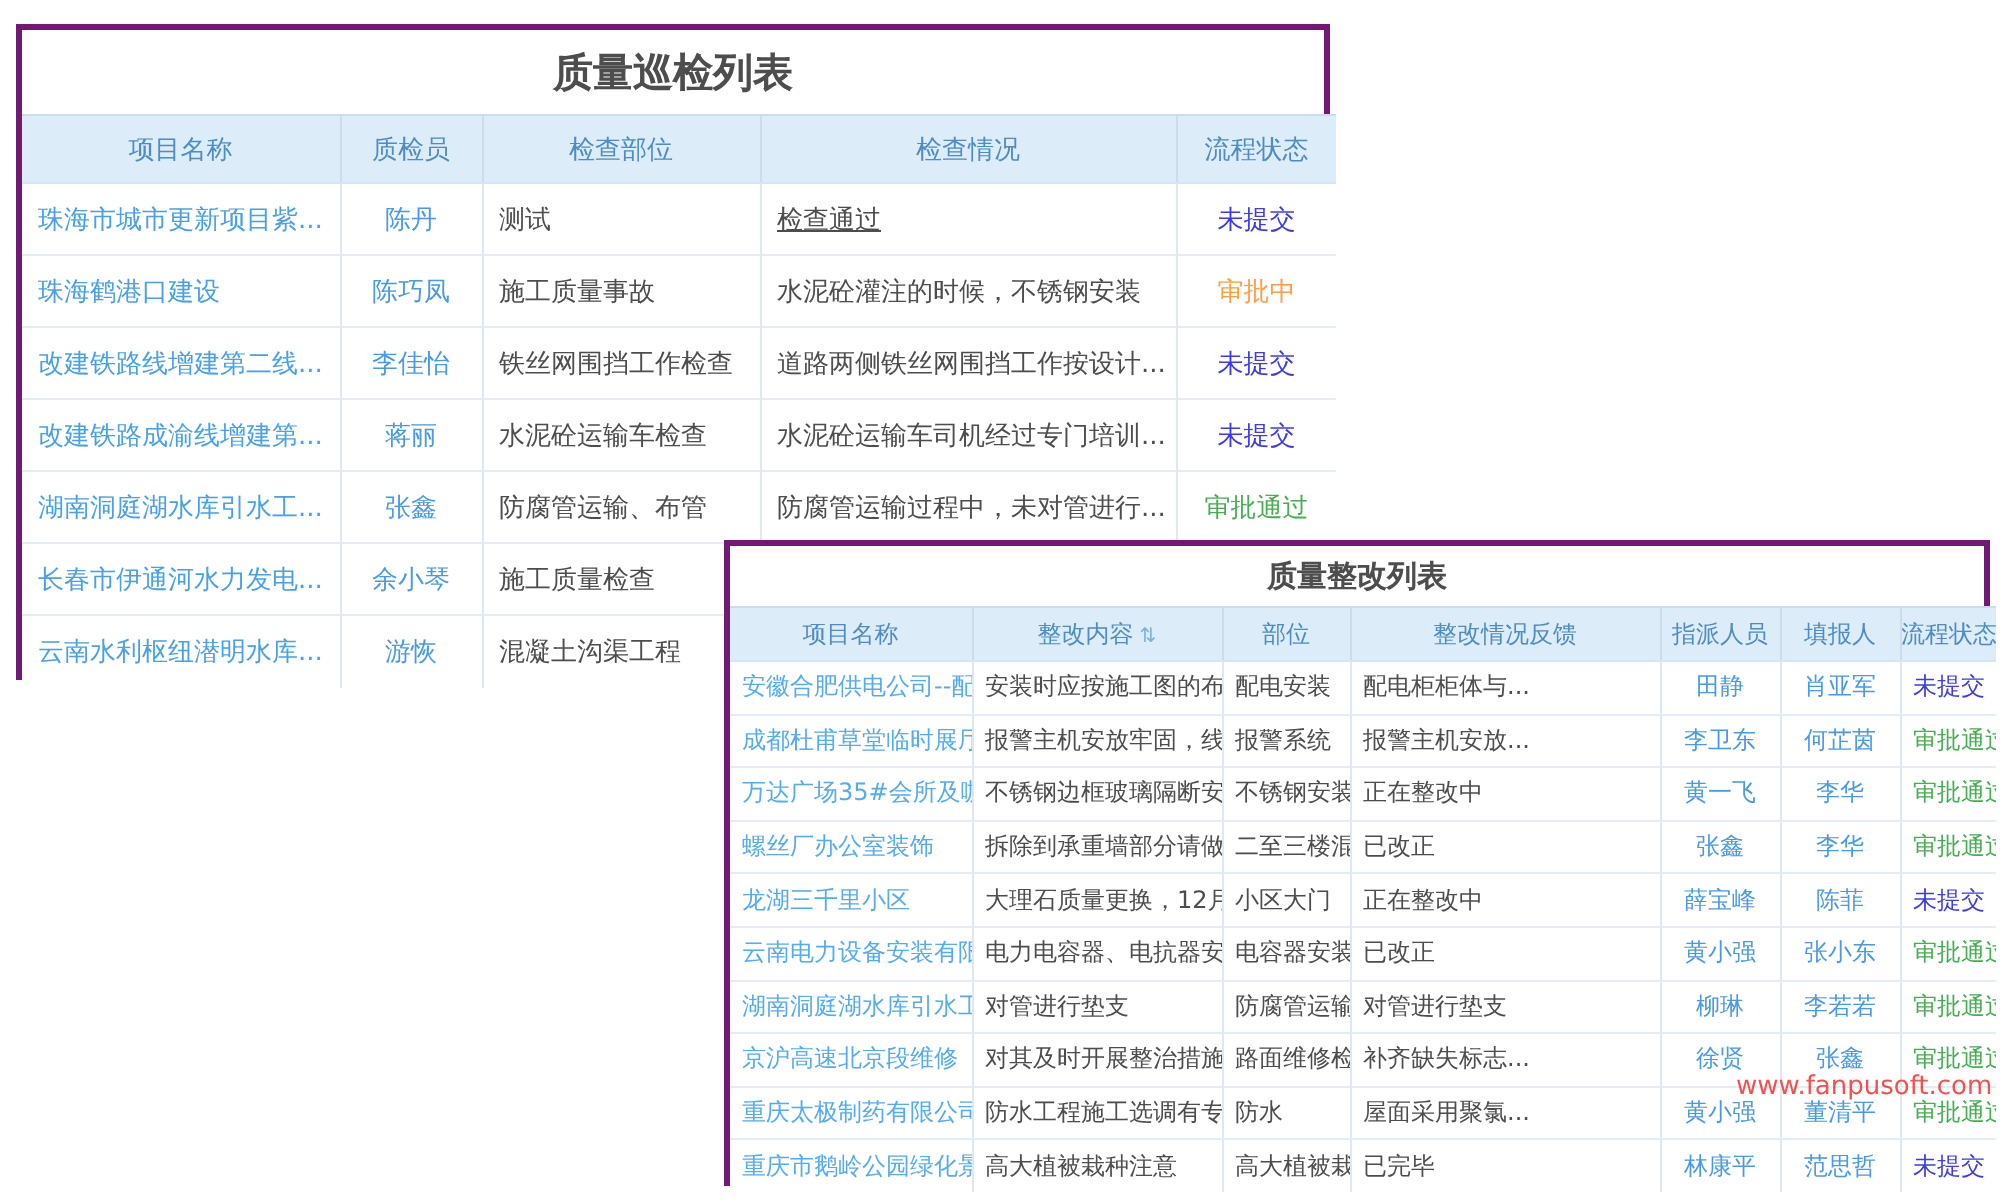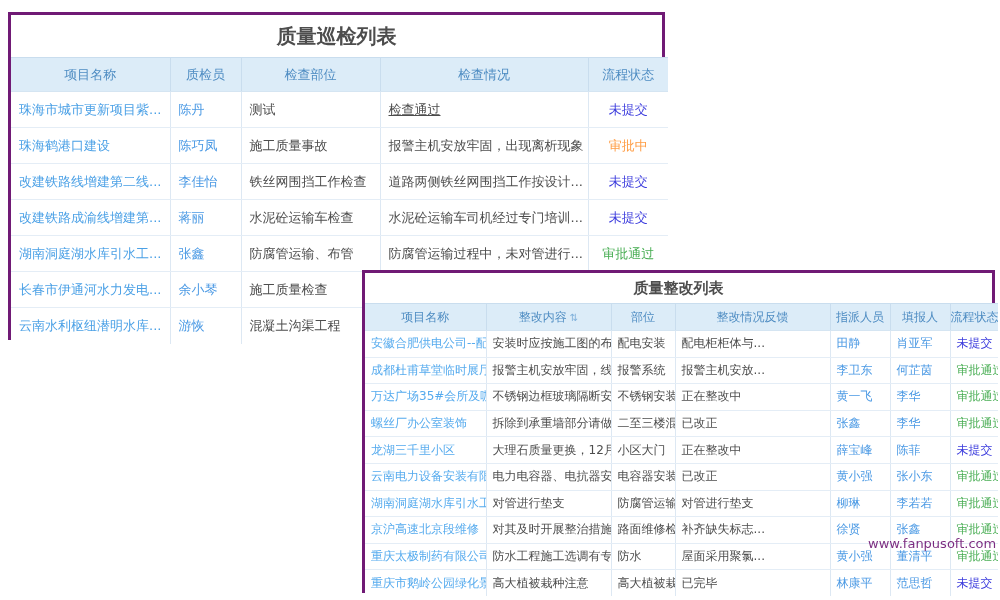--- a/index.html
+++ b/index.html
@@ -24,40 +24,40 @@
   th:last-child, td:last-child { border-right:none; }
   tbody tr:last-child td { border-bottom:none; }
 
   .t1 th { height:34px; font-size:13px; }
   .t1 td { height:36px; font-size:13px; padding:0 8px; }
   .t2 th { height:27px; font-size:12px; }
   .t2 td { height:26.6px; font-size:12px; padding:0 6px; }
 
   .cell-link   { text-align:left;  color:#4aa0e6; }
   .t2 .cell-link { color:#56abee; }
-  .cell-name   { text-align:left; color:#4a99e4; }
+  .cell-name   { text-align:center; color:#4a99e4; }
   .cell-text   { text-align:left;  color:#4d4d4d;margin-left:48px; }
   .cell-status { text-align:center; }
   .u { text-decoration:underline; }
 
   .sort-icon { font-size:10px; color:#7fb0da; margin-left:3px; }
 
   
   .watermark { position:absolute; left:848px; top:540px; z-index:30; width:152px; opacity:0.92; }
   .wm-row { display:flex; align-items:center; }
   .wm-logo { position:relative; width:44px; height:46px; flex:0 0 44px; }
   .wm-hex { position:absolute; inset:1px; background:#858b95;
             clip-path:polygon(27% 4%, 73% 4%, 99% 50%, 73% 96%, 27% 96%, 1% 50%); }
   .wm-cres { position:absolute; left:11px; top:9px; width:26px; height:26px;
              border-radius:50%; background:#ef8418; }
   .wm-cut  { position:absolute; left:16px; top:6px; width:22px; height:22px;
              border-radius:50%; background:#ffffff; }
   .wm-brand { font-size:25px; font-weight:bold; color:#ef8418; letter-spacing:1px;
               line-height:1; text-shadow:0 1px 0 #fff; white-space:nowrap; }
-  .wm-url { font-size:13px; color:#701a75; margin-top:-4px; margin-left:20px; white-space:nowrap; }
+  .wm-url { font-size:13px; color:#ef4444; margin-top:-4px; margin-left:20px; white-space:nowrap; }
 </style>
 </head>
 <body>
 
 <div class="stage">
 
   <div class="card card-1">
     <div class="card-title">质量巡检列表</div>
     <table class="t1">
         <colgroup>
@@ -81,21 +81,21 @@
             <td class="cell-link">珠海市城市更新项目紫...</td>
             <td class="cell-name">陈丹</td>
             <td class="cell-text">测试</td>
             <td class="cell-text u">检查通过</td>
             <td class="cell-status" style="color: rgb(61, 61, 221);">未提交</td>
           </tr>
           <tr>
             <td class="cell-link">珠海鹤港口建设</td>
             <td class="cell-name">陈巧凤</td>
             <td class="cell-text">施工质量事故</td>
-            <td class="cell-text">报警主机安放牢固，出现离析现象</td>
+            <td class="cell-text">水泥砼灌注的时候，不锈钢安装</td>
             <td class="cell-status" style="color: rgb(255, 157, 69);">审批中</td>
           </tr>
           <tr>
             <td class="cell-link">改建铁路线增建第二线...</td>
             <td class="cell-name">李佳怡</td>
             <td class="cell-text">铁丝网围挡工作检查</td>
             <td class="cell-text">道路两侧铁丝网围挡工作按设计...</td>
             <td class="cell-status" style="color: rgb(61, 61, 221);">未提交</td>
           </tr>
           <tr>

